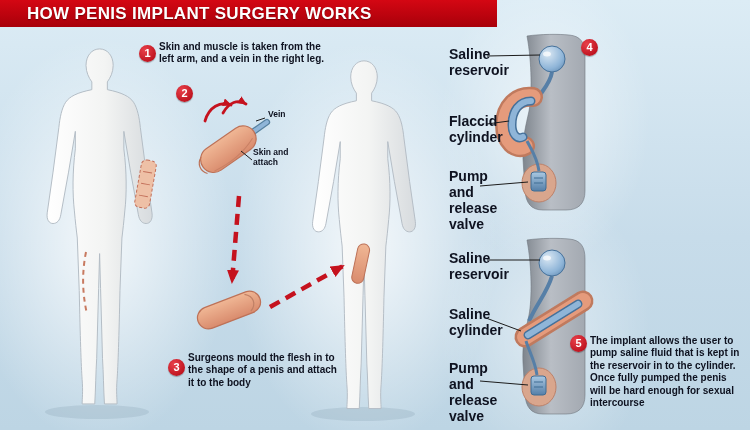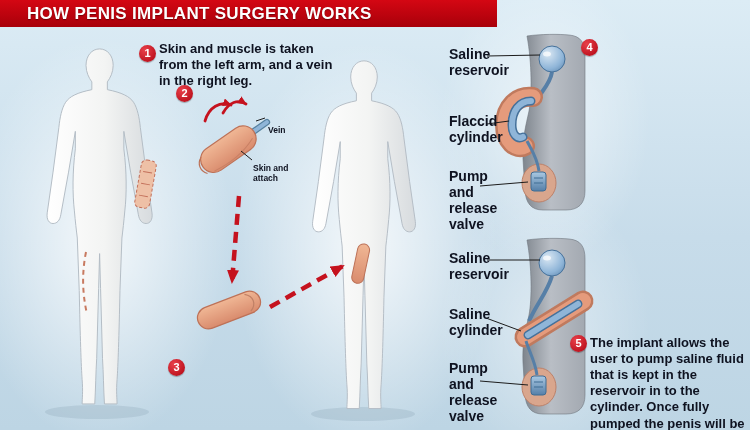--- a/index.html
+++ b/index.html
@@ -21,28 +21,28 @@
     text-shadow:0 1px 1px rgba(0,0,0,.4);z-index:5;
   }
   .art{position:absolute;left:0;top:0;z-index:1;}
   .badge{
     position:absolute;width:17px;height:17px;border-radius:50%;
     background:radial-gradient(circle at 35% 30%,#e8404a,#b00310);
     color:#fff;font-weight:bold;font-size:11px;line-height:17px;text-align:center;
     z-index:4;box-shadow:0 1px 1px rgba(0,0,0,.3);
   }
   .steptxt{
-    position:absolute;font-weight:bold;font-size:13px;line-height:1.24;
+    position:absolute;font-weight:bold;font-size:10px;line-height:1.24;
     color:#0e1220;z-index:4;
   }
   .lbl{
     position:absolute;font-weight:bold;font-size:14px;line-height:1.15;
     color:#0e1220;z-index:4;
   }
-  .lbl.small{font-size:8.5px;margin-top:16px;}
+  .lbl.small{font-size:8.5px;}
 </style>
 </head>
 <body>
 
 <div id="stage">
 
   <div class="banner">
     <span>HOW PENIS IMPLANT SURGERY WORKS</span>
   </div>
 
@@ -166,20 +166,21 @@
     </g>
   </svg>
 
   <div class="badge" style="left:139px;top:45px"><span>1</span></div>
   <div class="badge" style="left:176px;top:85px"><span>2</span></div>
   <div class="badge" style="left:168px;top:359px"><span>3</span></div>
   <div class="badge" style="left:581px;top:39px"><span>4</span></div>
   <div class="badge" style="left:570px;top:335px"><span>5</span></div>
 
   <div class="steptxt" style="left:159px;top:41px;width:175px">Skin and muscle is taken from the left arm, and a vein in the right leg.</div>
+  <div class="steptxt" style="left:188px;top:352px;width:150px">Surgeons mould the flesh in to the shape of a penis and attach it to the body</div>
   <div class="steptxt" style="left:590px;top:335px;width:155px">The implant allows the user to pump saline fluid that is kept in the reservoir in to the cylinder. Once fully pumped the penis will be hard enough for sexual intercourse</div>
 
   <div class="lbl small" style="left:268px;top:110px">Vein</div>
   <div class="lbl small" style="left:253px;top:148px;width:50px">Skin and attach</div>
 
   <div class="lbl" style="left:449px;top:46px;width:42px">Saline reservoir</div>
   <div class="lbl" style="left:449px;top:113px;width:44px">Flaccid cylinder</div>
   <div class="lbl" style="left:449px;top:168px;width:40px">Pump and release valve</div>
 
   <div class="lbl" style="left:449px;top:250px;width:42px">Saline reservoir</div>

